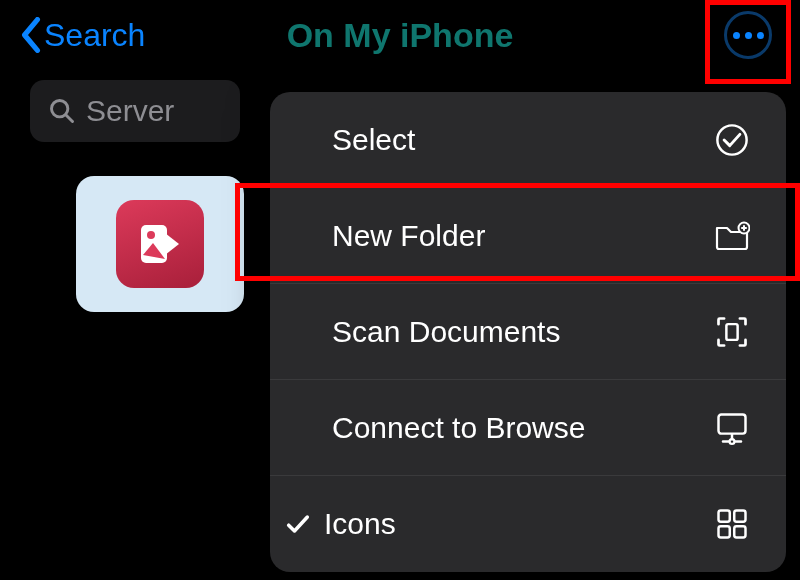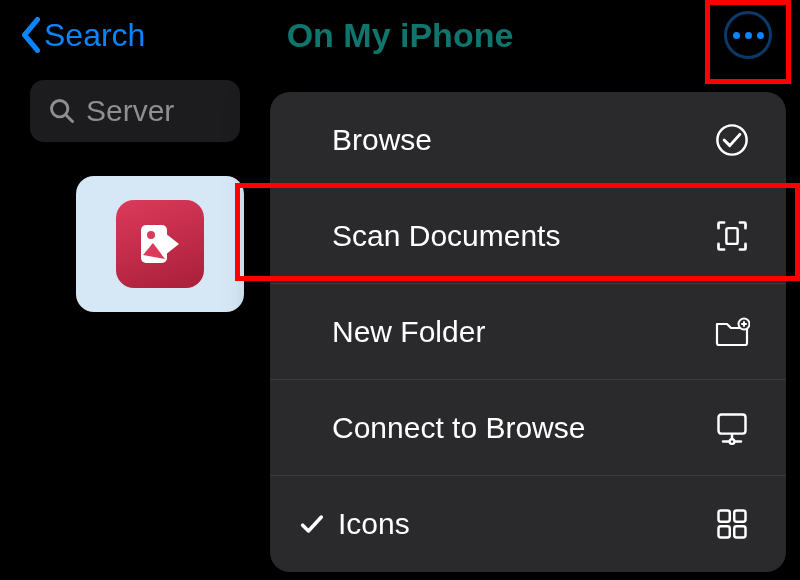--- a/index.html
+++ b/index.html
@@ -20,21 +20,21 @@
     .search-iconshape { width: 28px; height: 28px; }
     .search-placeholder { color: #8e8e93; font-size: 30px; }
 
     .content { position: relative; padding: 16px 30px; background: #000; }
     .folder-thumb { width: 168px; height: 136px; background: #d6e8f5; border-radius: 18px; display:flex; align-items:center; justify-content:center; margin-left: 46px; }
     .folder-thumb-inner { width:88px; height:88px; border-radius:18px; background:linear-gradient(160deg,#dc3a5a,#a81f3a); display:flex; align-items:center; justify-content:center; }
 
     .popover { position: absolute; top: 92px; right: 14px; width: 516px; background: #2a2a2c; border-radius: 20px; overflow: hidden; z-index: 40; box-shadow: 0 8px 40px rgba(0,0,0,0.6); }
     .popover-item { display: flex; align-items: center; justify-content: space-between; height: 96px; padding: 0 36px 0 62px; border-bottom: 1px solid #3a3a3c; cursor: pointer; }
     .popover-item:last-child { border-bottom: none; }
-    .popover-item.with-check { padding-left: 28px; }
+    .popover-item.with-check { padding-left: 14px; }
     .popover-label { font-size: 30px; color: #fff; font-weight: 400; display:flex; align-items:center; gap: 12px; }
     .popover-icon { width: 36px; height: 36px; flex-shrink: 0; }
     .checkmark-lead { width: 28px; height: 28px; }
   </style>
 </head>
 <body>
 
 <div class="highlight-box-1"></div>
 <div class="highlight-box-2"></div>
 
@@ -71,42 +71,42 @@
         <circle cx="16" cy="16" r="4" fill="#dc3a5a"></circle>
         <path d="M8 36 L18 24 L30 40 Z" fill="#dc3a5a"></path>
         <path d="M30 14 L44 25 L30 36 Z" fill="#fff"></path>
       </svg>
     </div>
   </div>
 </div>
 
 <div class="popover">
   <div class="popover-item">
-    <span class="popover-label">Browse</span>
+    <span class="popover-label">Select</span>
     <svg class="popover-icon" viewBox="0 0 32 32">
       <circle cx="16" cy="16" r="13" fill="none" stroke="#fff" stroke-width="2.2"></circle>
       <polyline points="9,16 14,21 23,11" fill="none" stroke="#fff" stroke-width="2.6" stroke-linecap="round" stroke-linejoin="round"></polyline>
-    </svg>
-  </div>
-
-  <div class="popover-item">
-    <span class="popover-label">Scan Documents</span>
-    <svg class="popover-icon" viewBox="0 0 32 32">
-      <path d="M4 9 V5 a1 1 0 0 1 1-1 h4 M23 4 h4 a1 1 0 0 1 1 1 v4 M28 23 v4 a1 1 0 0 1 -1 1 h-4 M9 28 H5 a1 1 0 0 1 -1 -1 v-4" fill="none" stroke="#fff" stroke-width="2.4" stroke-linecap="round"></path>
-      <rect x="11" y="9" width="10" height="14" rx="1.5" fill="none" stroke="#fff" stroke-width="2.2"></rect>
     </svg>
   </div>
 
   <div class="popover-item">
     <span class="popover-label">New Folder</span>
     <svg class="popover-icon" viewBox="0 0 36 30">
       <path d="M3 7 h10 l4 4 h16 v15 a2 2 0 0 1 -2 2 H5 a2 2 0 0 1 -2 -2 Z" fill="none" stroke="#fff" stroke-width="2.2" stroke-linejoin="round"></path>
       <circle cx="30" cy="7" r="5.5" fill="#2a2a2c" stroke="#fff" stroke-width="2"></circle>
       <line x1="30" y1="4.2" x2="30" y2="9.8" stroke="#fff" stroke-width="2"></line>
       <line x1="27.2" y1="7" x2="32.8" y2="7" stroke="#fff" stroke-width="2"></line>
+    </svg>
+  </div>
+
+  <div class="popover-item">
+    <span class="popover-label">Scan Documents</span>
+    <svg class="popover-icon" viewBox="0 0 32 32">
+      <path d="M4 9 V5 a1 1 0 0 1 1-1 h4 M23 4 h4 a1 1 0 0 1 1 1 v4 M28 23 v4 a1 1 0 0 1 -1 1 h-4 M9 28 H5 a1 1 0 0 1 -1 -1 v-4" fill="none" stroke="#fff" stroke-width="2.4" stroke-linecap="round"></path>
+      <rect x="11" y="9" width="10" height="14" rx="1.5" fill="none" stroke="#fff" stroke-width="2.2"></rect>
     </svg>
   </div>
 
   <div class="popover-item">
     <span class="popover-label">Connect to Browse</span>
     <svg class="popover-icon" viewBox="0 0 32 32">
       <rect x="4" y="4" width="24" height="17" rx="2.5" fill="none" stroke="#fff" stroke-width="2.2"></rect>
       <line x1="16" y1="21" x2="16" y2="27" stroke="#fff" stroke-width="2.2"></line>
       <circle cx="16" cy="28" r="2.2" fill="none" stroke="#fff" stroke-width="2"></circle>
       <line x1="8" y1="28" x2="13.5" y2="28" stroke="#fff" stroke-width="2.2" stroke-linecap="round"></line>

